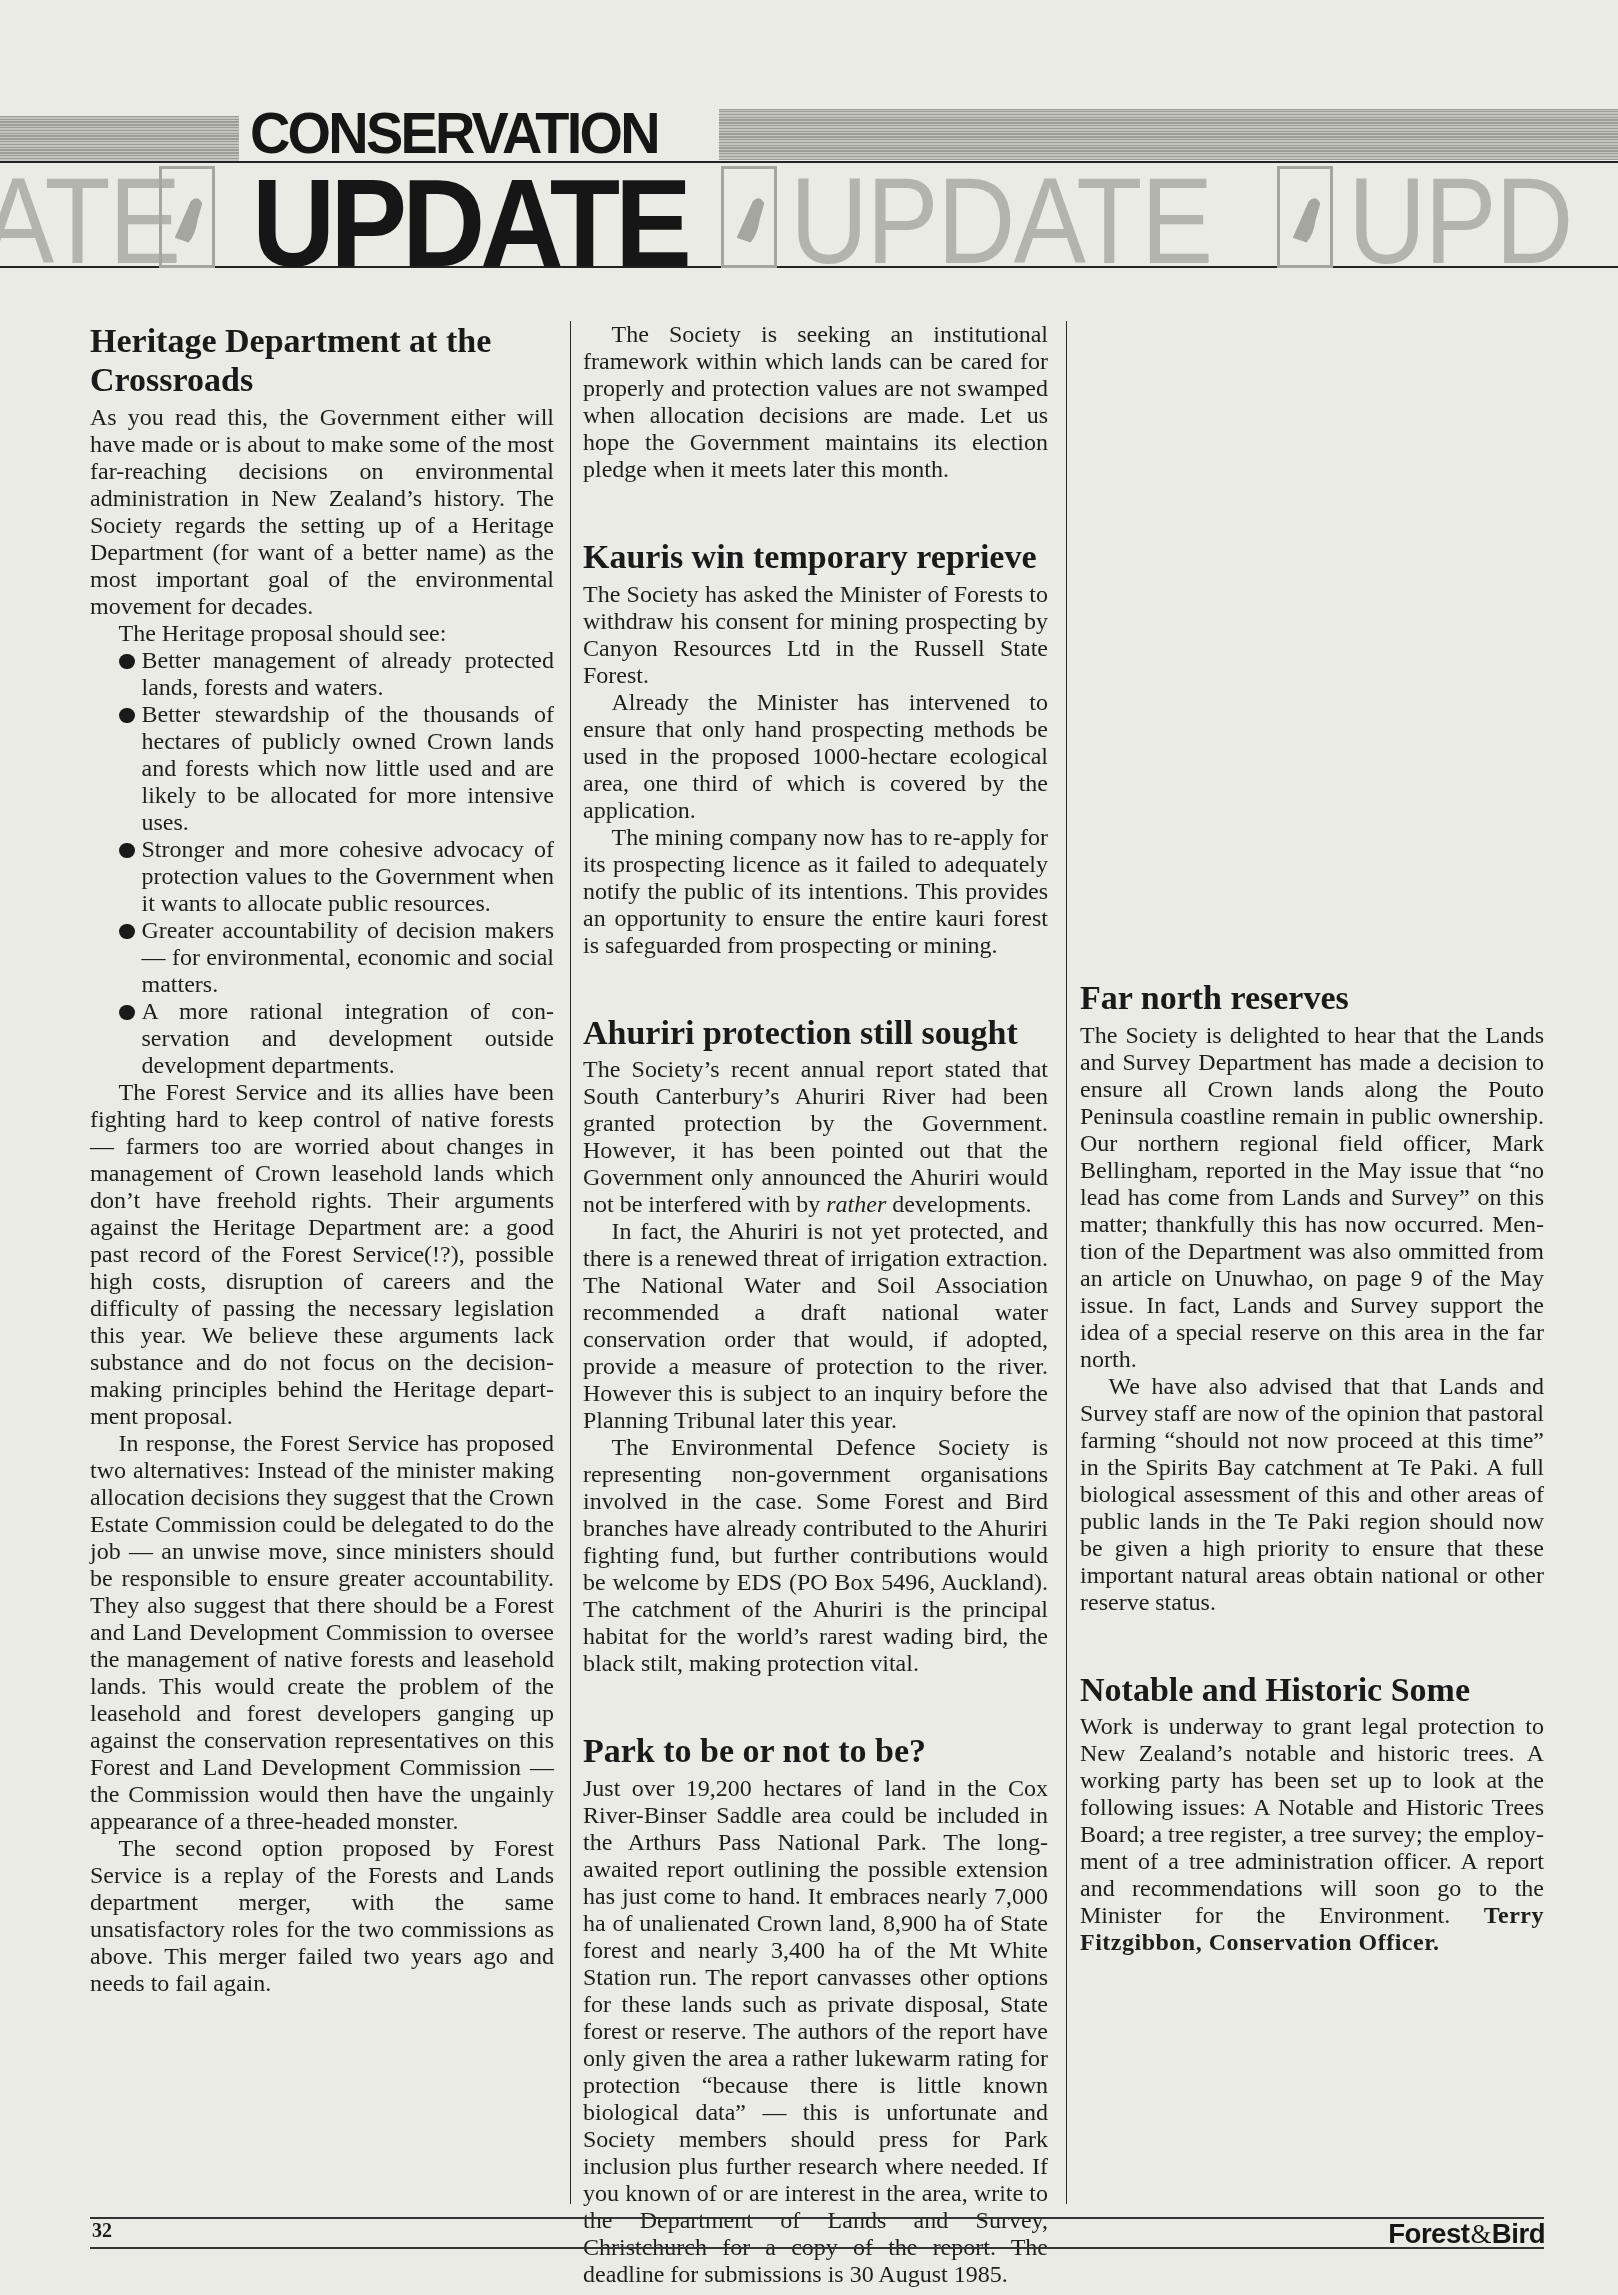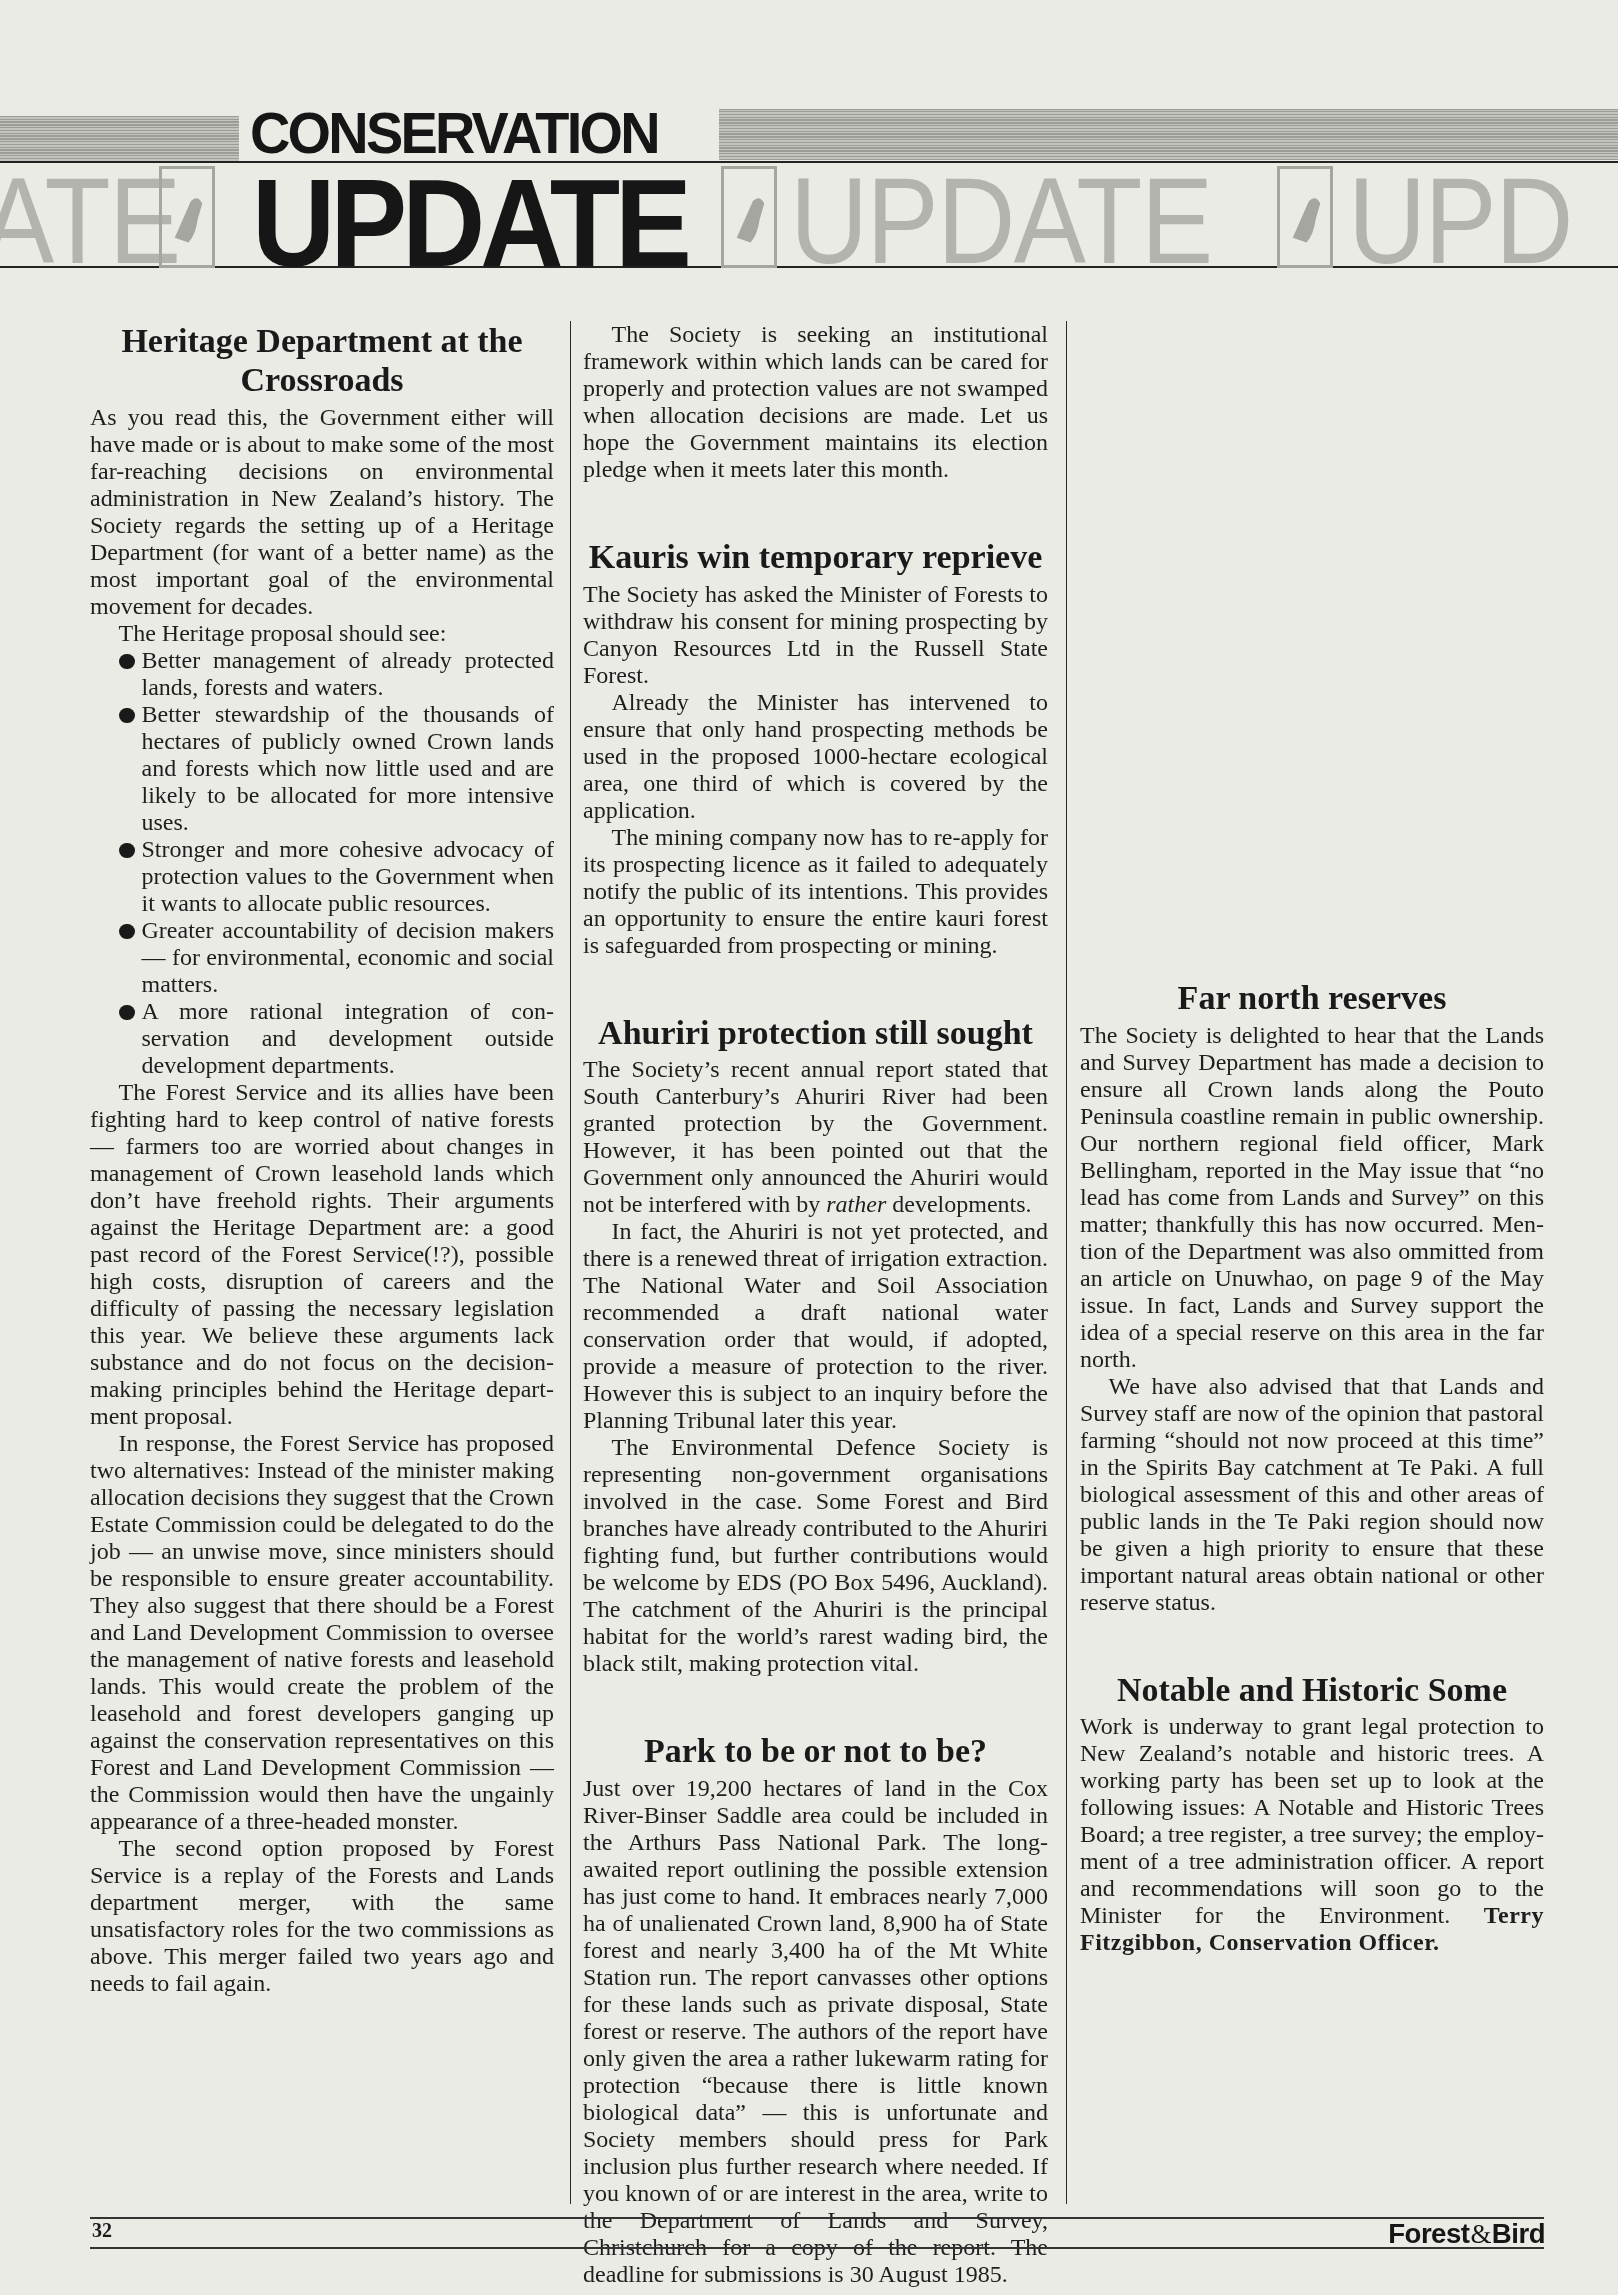--- a/index.html
+++ b/index.html
@@ -55,21 +55,21 @@
     text-align: justify; hyphens: manual;
   }
   .col1 { left: 90px; width: 464px; }
   .col2 { left: 583px; width: 465px; }
   .col3 { left: 1080px; width: 464px; }
   .vrule { position: absolute; top: 321px; width: 1.4px; height: 1883px; background: #2a2a2a; }
 
   h2.head {
     font-family: "Liberation Serif", "DejaVu Serif", serif;
     font-weight: 700; font-size: 34px; line-height: 39px;
-    margin: 0 0 4.6px 0; text-align: center; color: #1a1a1a;
+    margin: 0 0 4.6px 0; text-align: left; color: #1a1a1a;
   }
   p { margin: 0; }
   p.ind { text-indent: 28.5px; }
   .gap { height: 54px; }
   ul.bullets { list-style: none; margin: 0; padding: 0 0 0 28.5px; }
   ul.bullets li { position: relative; padding-left: 23px; }
   ul.bullets li::before {
     content: ""; position: absolute; left: 0.9px; top: 7.3px;
     width: 15.6px; height: 15.6px; border-radius: 50%; background: #1a1a1a;
   }

